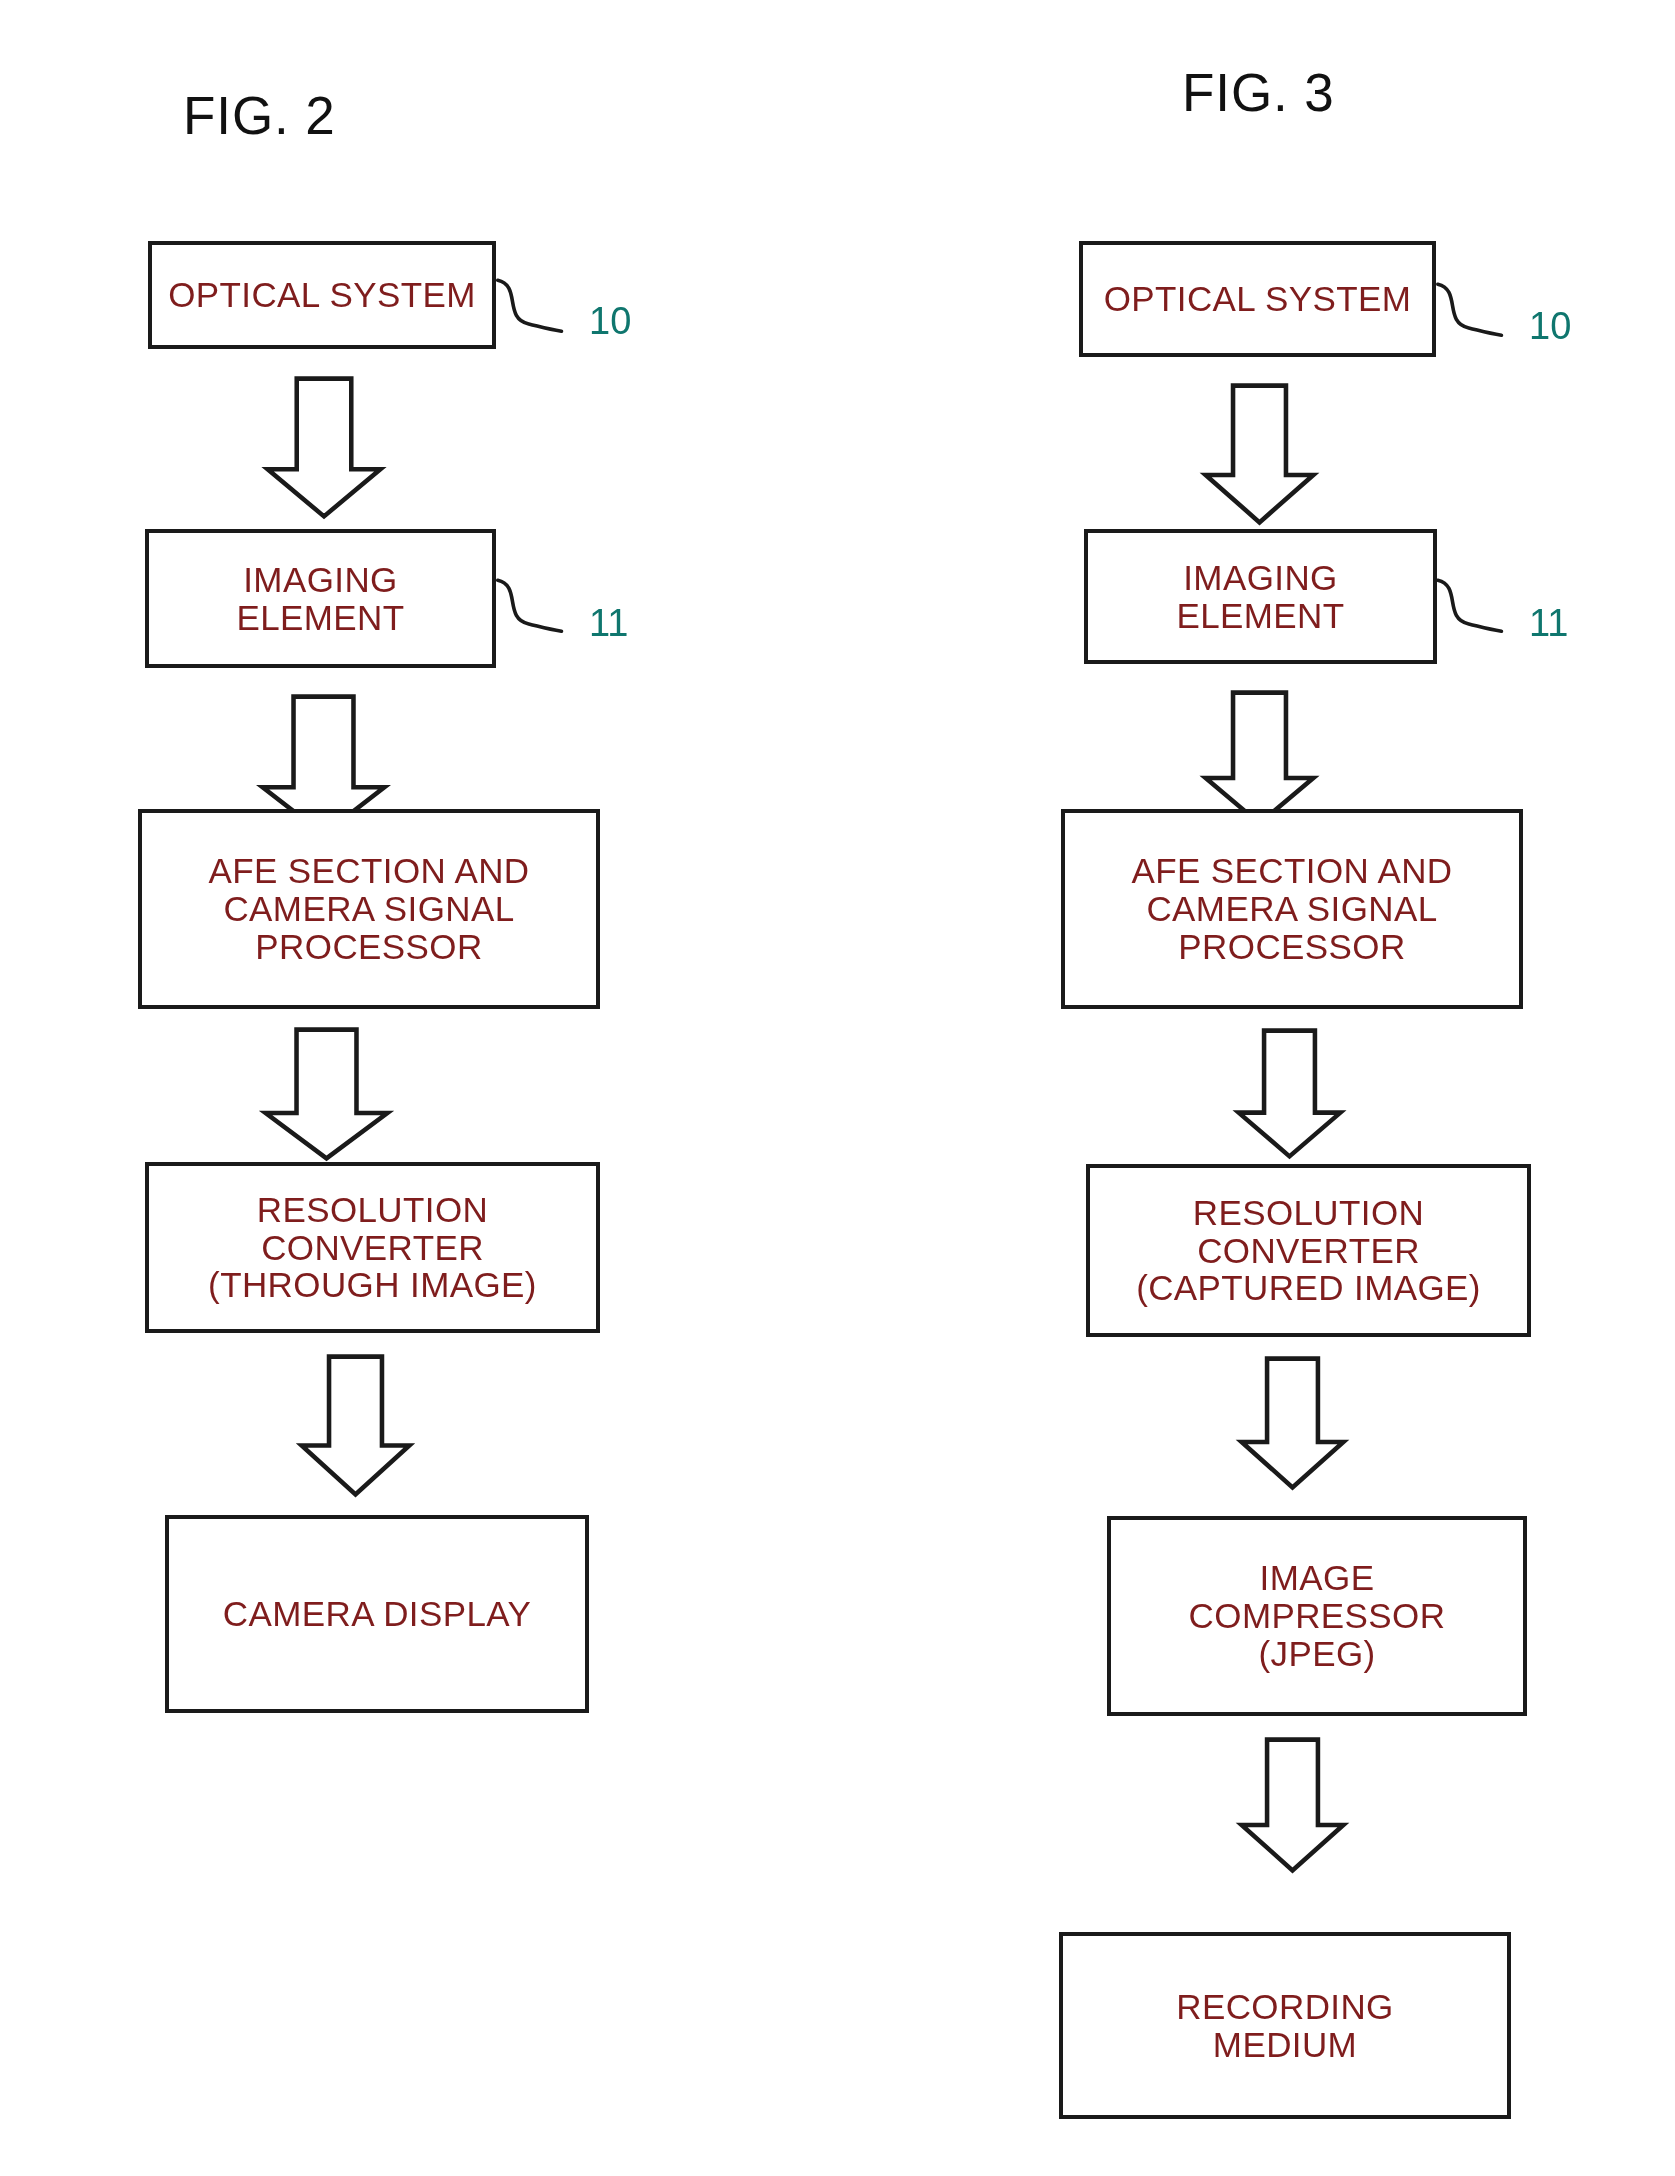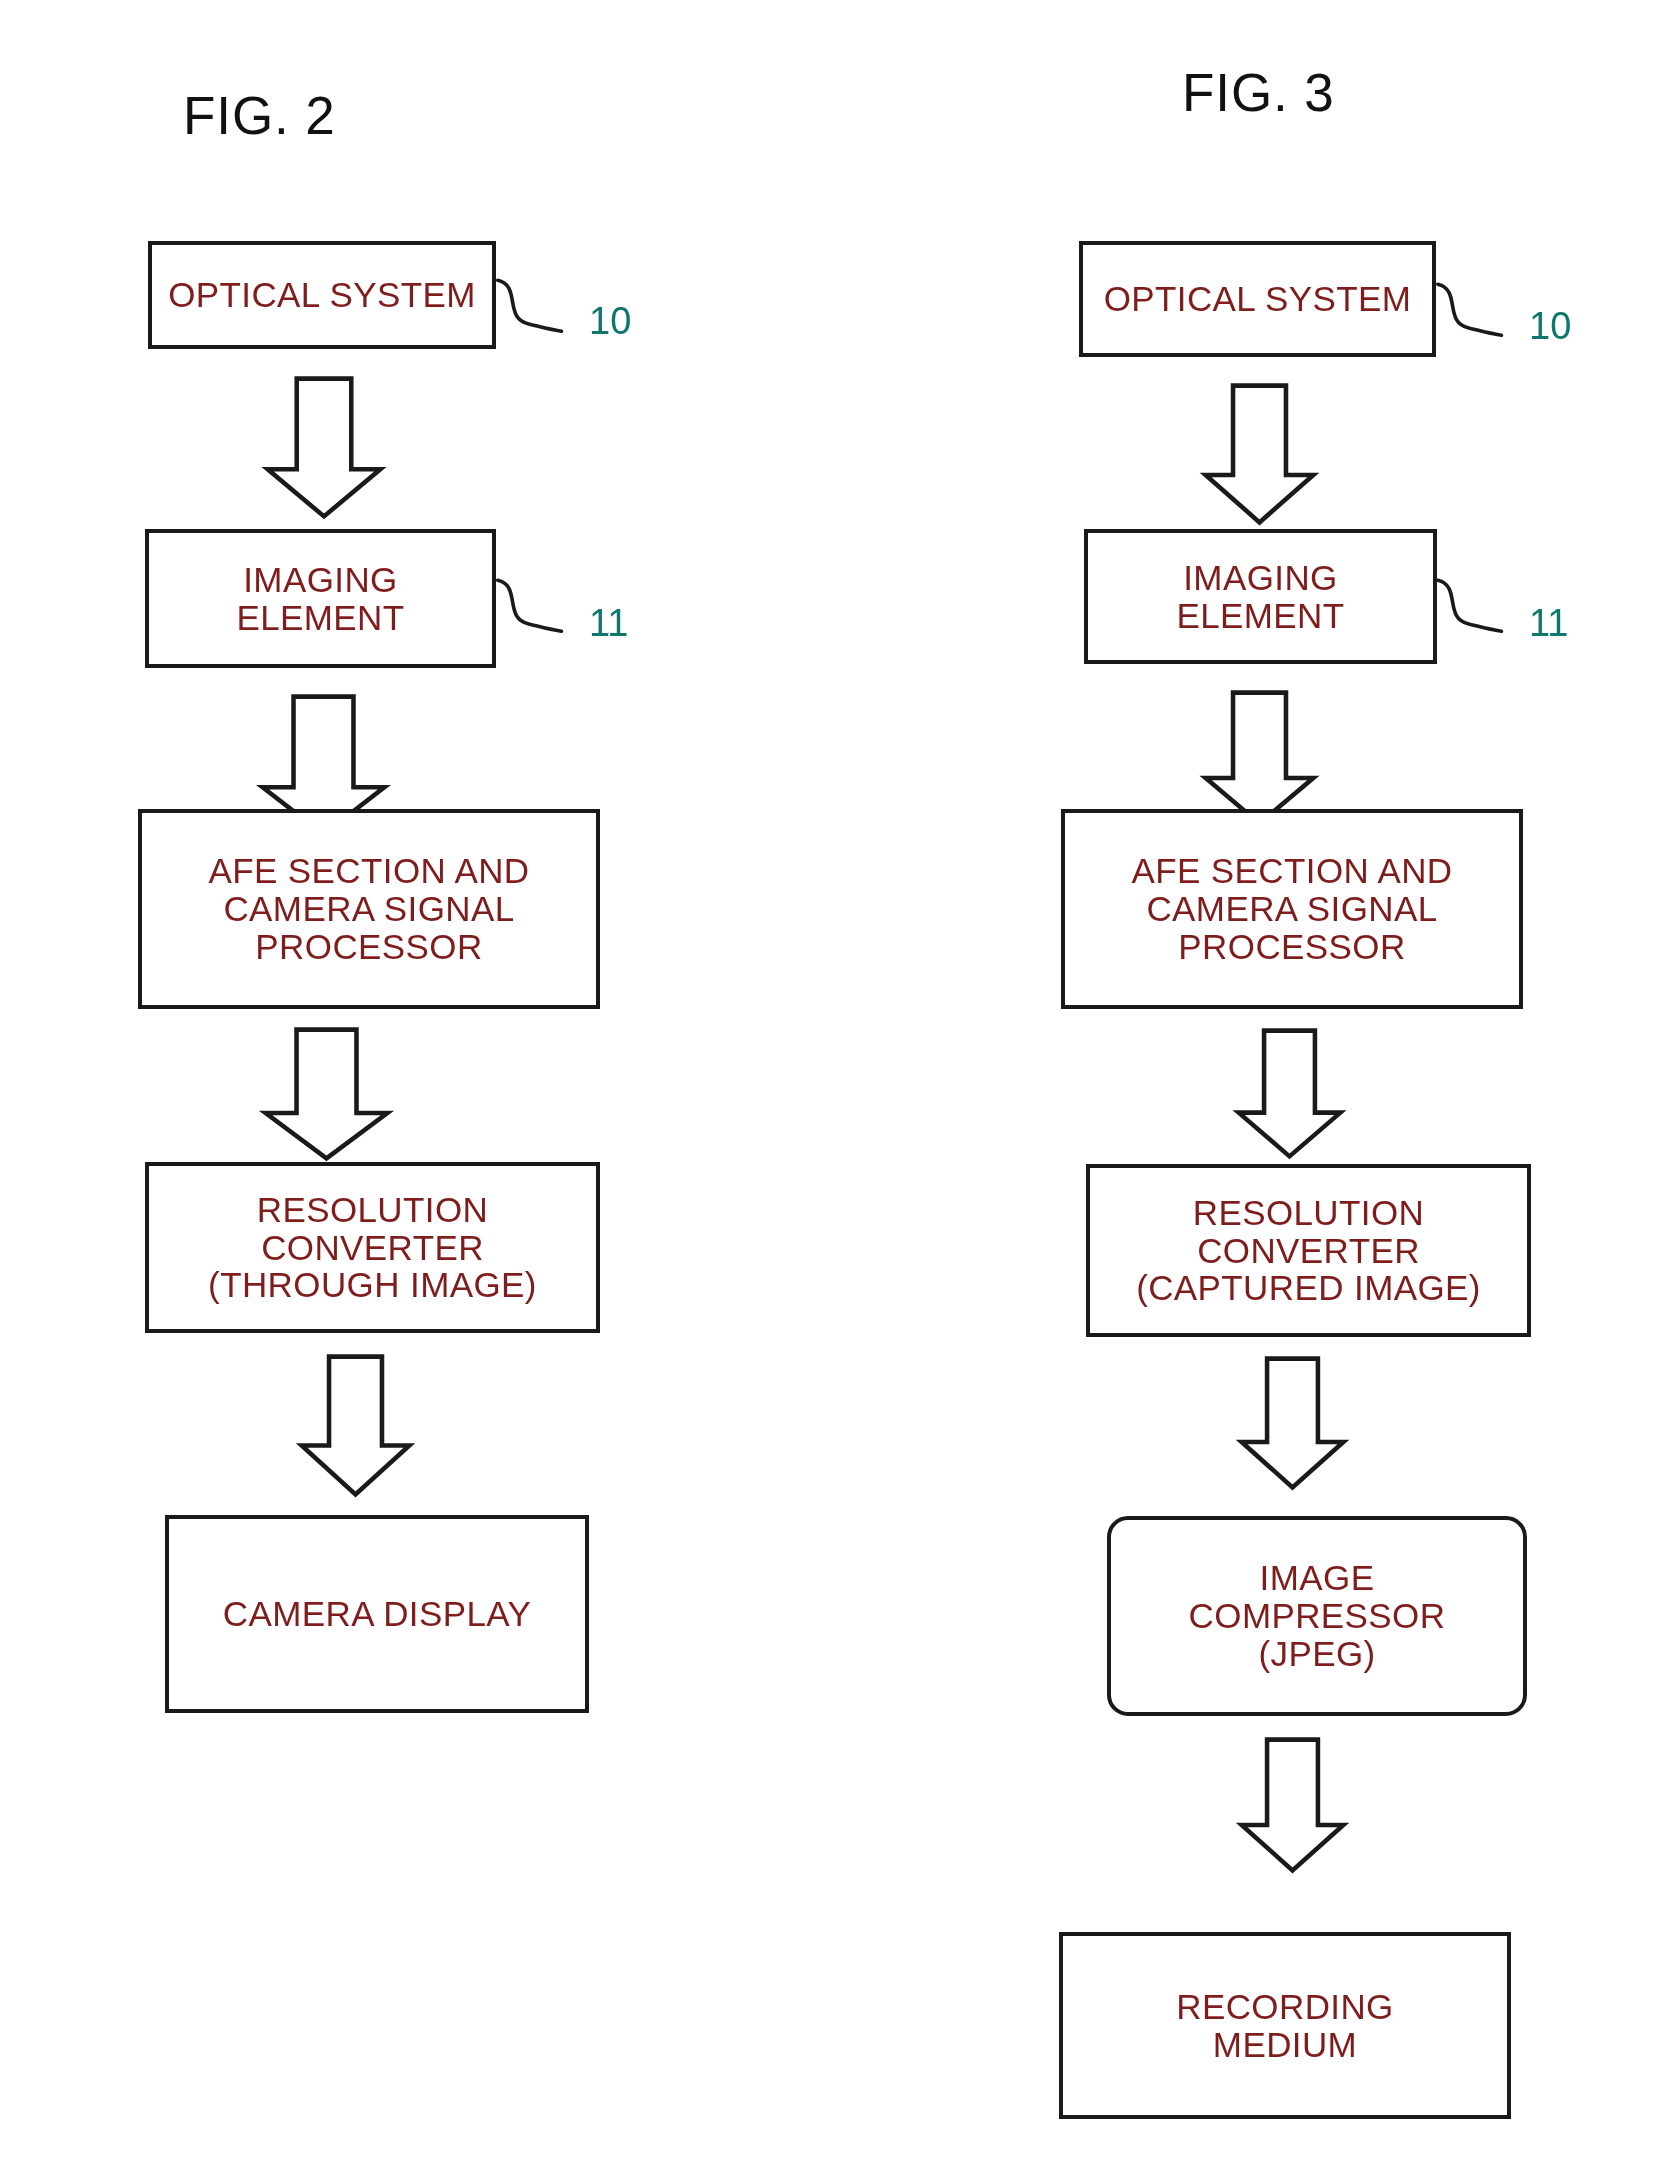--- a/index.html
+++ b/index.html
@@ -206,21 +206,21 @@
 CONVERTER
 (CAPTURED IMAGE)</span>
   </div>
 
   <div class="arrow" style="left:1238px; top:1355px; width:109px; height:136px;">
     <svg viewBox="0 0 120 150" preserveAspectRatio="none">
       <polygon points="32,4 88,4 88,96 116,96 60,146 4,96 32,96"></polygon>
     </svg>
   </div>
 
-  <div class="node" style="left:1107px; top:1516px; width:420px; height:200px;border-radius:21px;">
+  <div class="node" style="left:1107px; top:1516px; width:420px; height:200px;">
     <span class="label">IMAGE
 COMPRESSOR
 (JPEG)</span>
   </div>
 
   <div class="arrow" style="left:1238px; top:1736px; width:109px; height:138px;">
     <svg viewBox="0 0 120 152" preserveAspectRatio="none">
       <polygon points="32,4 88,4 88,98 116,98 60,148 4,98 32,98"></polygon>
     </svg>
   </div>

